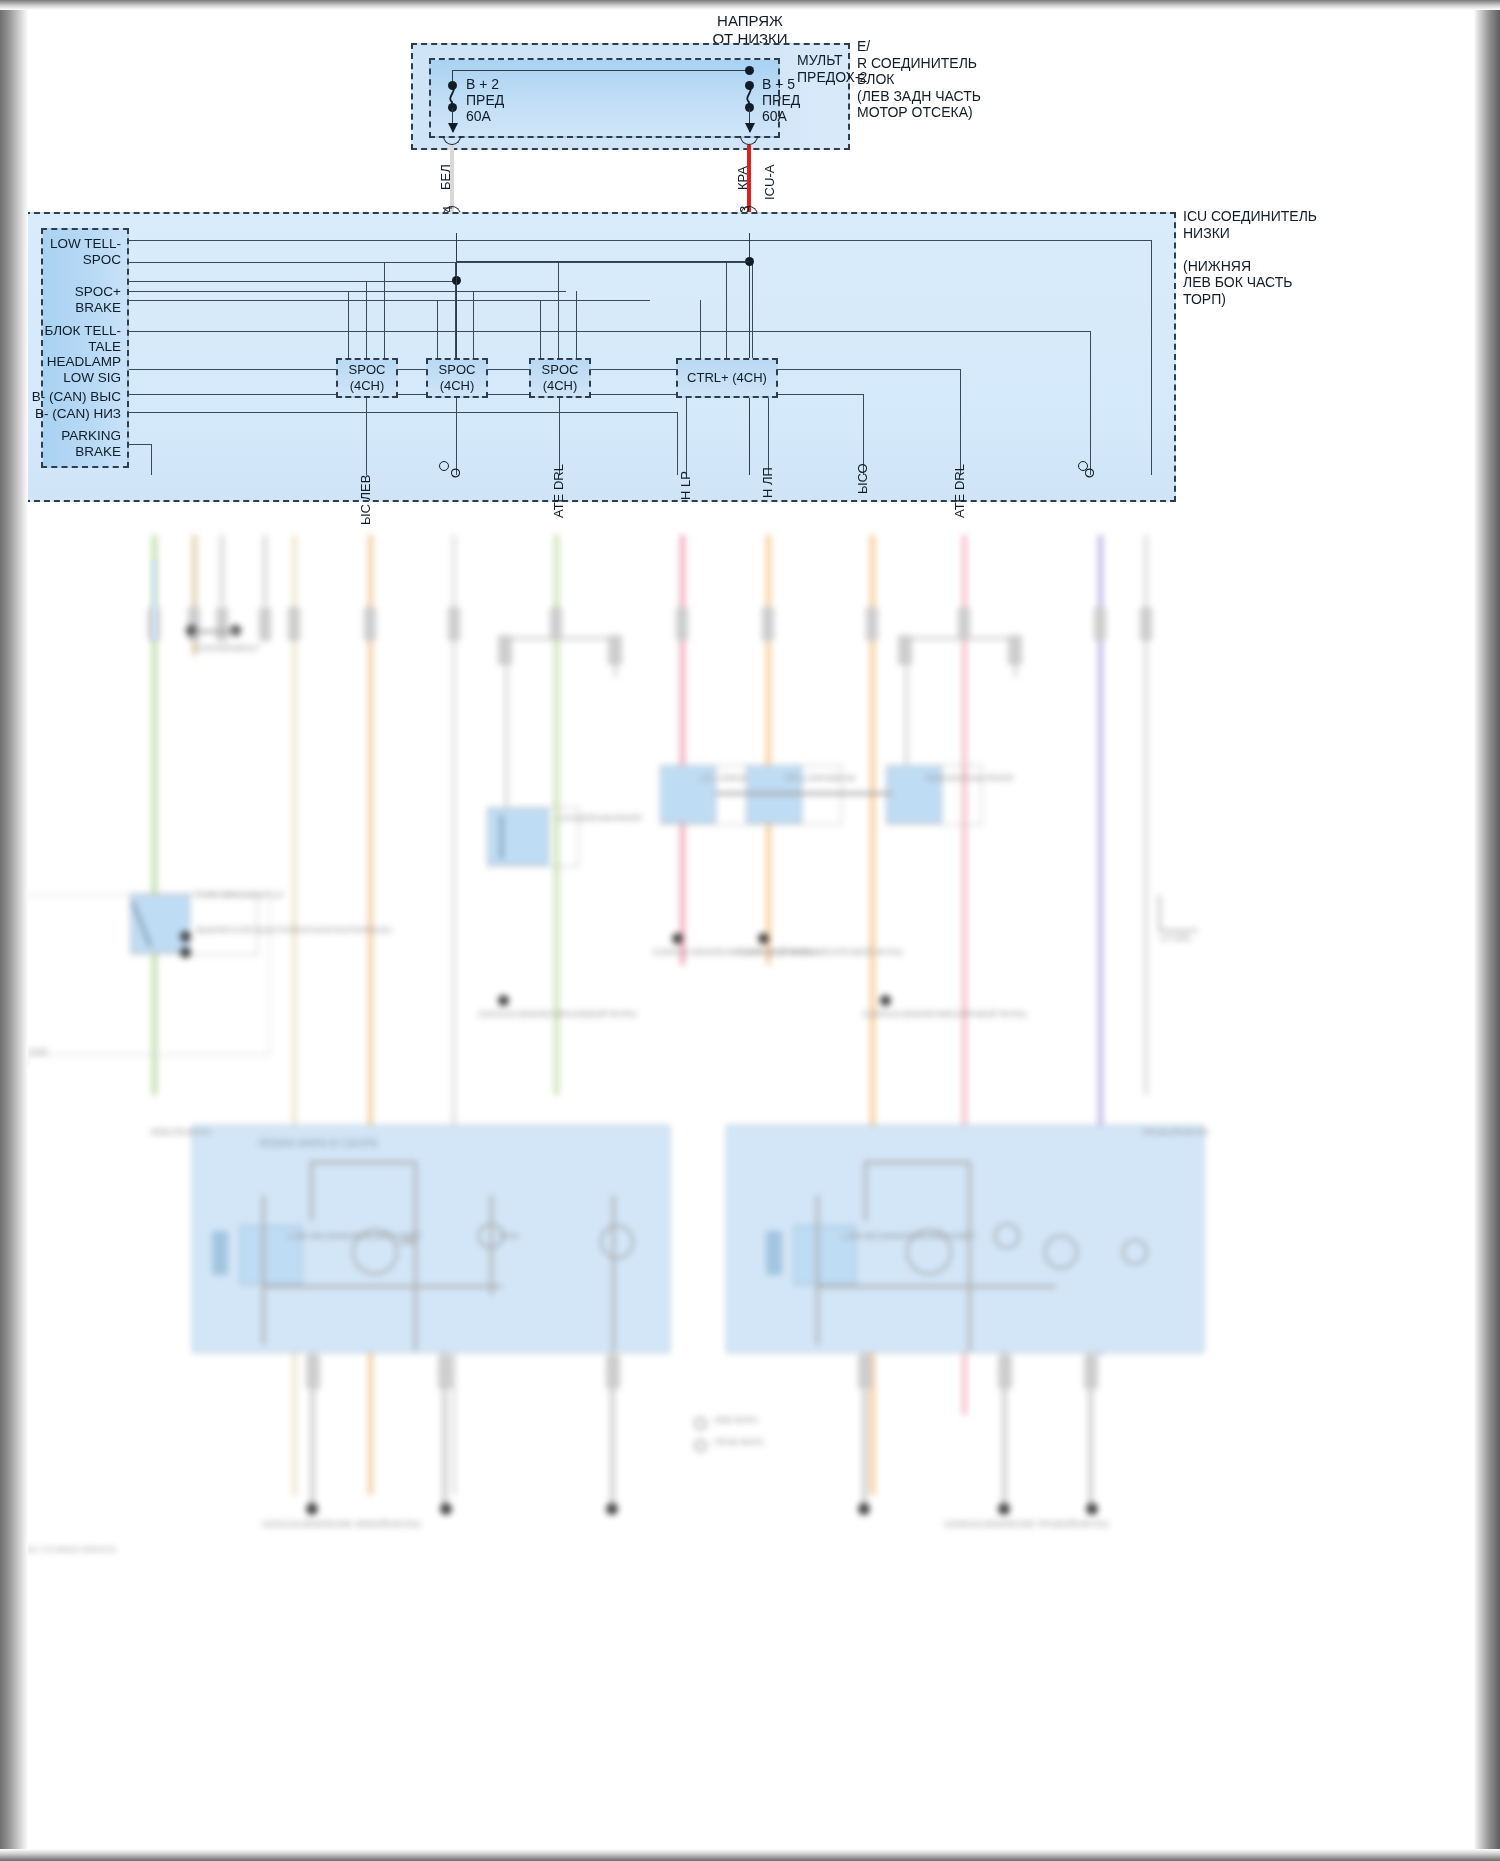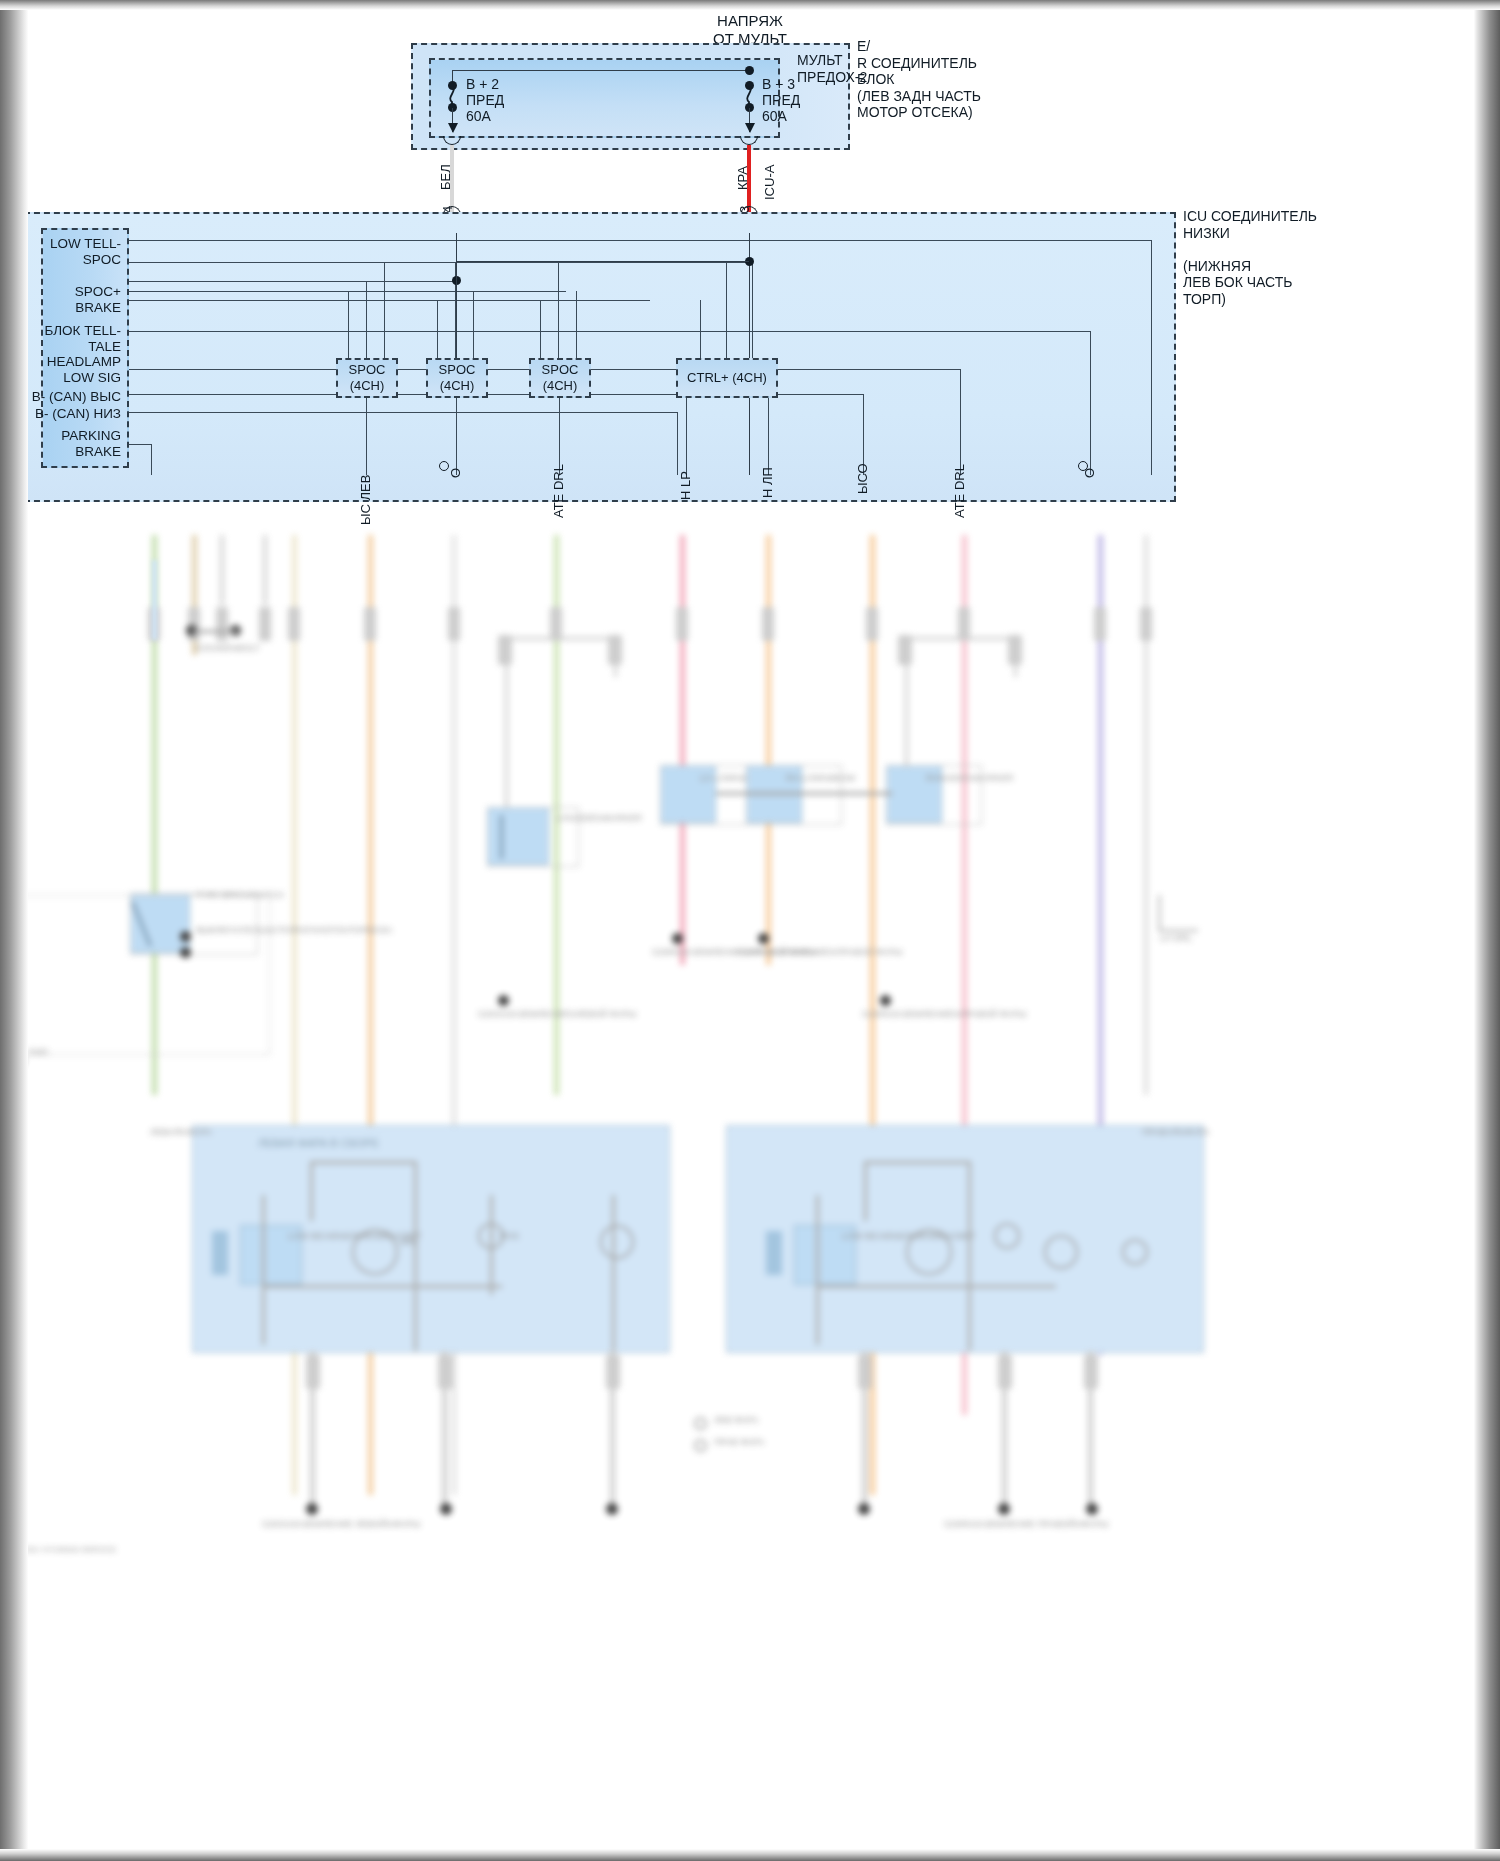--- a/index.html
+++ b/index.html
@@ -311,21 +311,21 @@
     <div class="bl-txt" style="left:714px; top:842px; font-size:9px;">ПРАВ ФАРА</div>
 
     <div class="bl-txt" style="left:24px; top:950px; font-size:8px;">KIA / HYUNDAI SERVICE</div>
   </div>
 
   <div id="blurred-soft">
     <div class="bl-line" style="left:152px; top:0; width:5px; height:80px; background:#cfe4f7;"></div>
   </div>
 
   <div class="txt t-c" style="left:660px; top:12px; width:180px; font-size:15px;">НАПРЯЖ
-ОТ МУЛЬТ</div>
+ОТ НИЗКИ</div>
   <div class="vline" style="left:749px; top:48px; height:26px;"></div>
 
   <div class="dashed-box" style="left:411px; top:43px; width:439px; height:107px;
               background:linear-gradient(to right,#cfe4f7 0%,#cfe4f7 70%,#d9eafa 100%);"></div>
 
   <div class="dashed-box" style="left:429px; top:58px; width:351px; height:80px;
               background:linear-gradient(to bottom,#a9d2f2 0%,#c4dff6 60%,#cfe4f7 100%);"></div>
 
   <div class="hline" style="left:452px; top:70px; width:298px;"></div>
   <div class="vline" style="left:452px; top:70px; height:14px;"></div>
@@ -345,21 +345,21 @@
   <div class="cup" style="left:443px; top:136px;"></div>
 
   <div class="dot" style="left:745px; top:81px;"></div>
   <div class="fuse-sq" style="left:743px; top:86px;">
     <svg width="14" height="22" viewBox="0 0 14 22">
       <path d="M6,0 C12,5 0,11 6,16 L6,22" stroke="#111c26" stroke-width="1.8" fill="none"></path>
     </svg>
   </div>
   <div class="dot" style="left:745px; top:103px;"></div>
   <div class="vline arrow-dn" style="left:749px; top:108px; height:24px;"></div>
-  <div class="txt" style="left:762px; top:76px; font-size:14px;">B + 3</div>
+  <div class="txt" style="left:762px; top:76px; font-size:14px;">B + 5</div>
   <div class="txt" style="left:762px; top:92px; font-size:14px;">ПРЕД</div>
   <div class="txt" style="left:762px; top:108px; font-size:14px;">60A</div>
   <div class="cup" style="left:740px; top:136px;"></div>
 
   <div class="txt" style="left:797px; top:52px; font-size:14px;">МУЛЬТ
 ПРЕДОХ-2</div>
   <div class="txt" style="left:857px; top:38px; font-size:14px;">E/
 R СОЕДИНИТЕЛЬ
 БЛОК
 (ЛЕВ ЗАДН ЧАСТЬ

